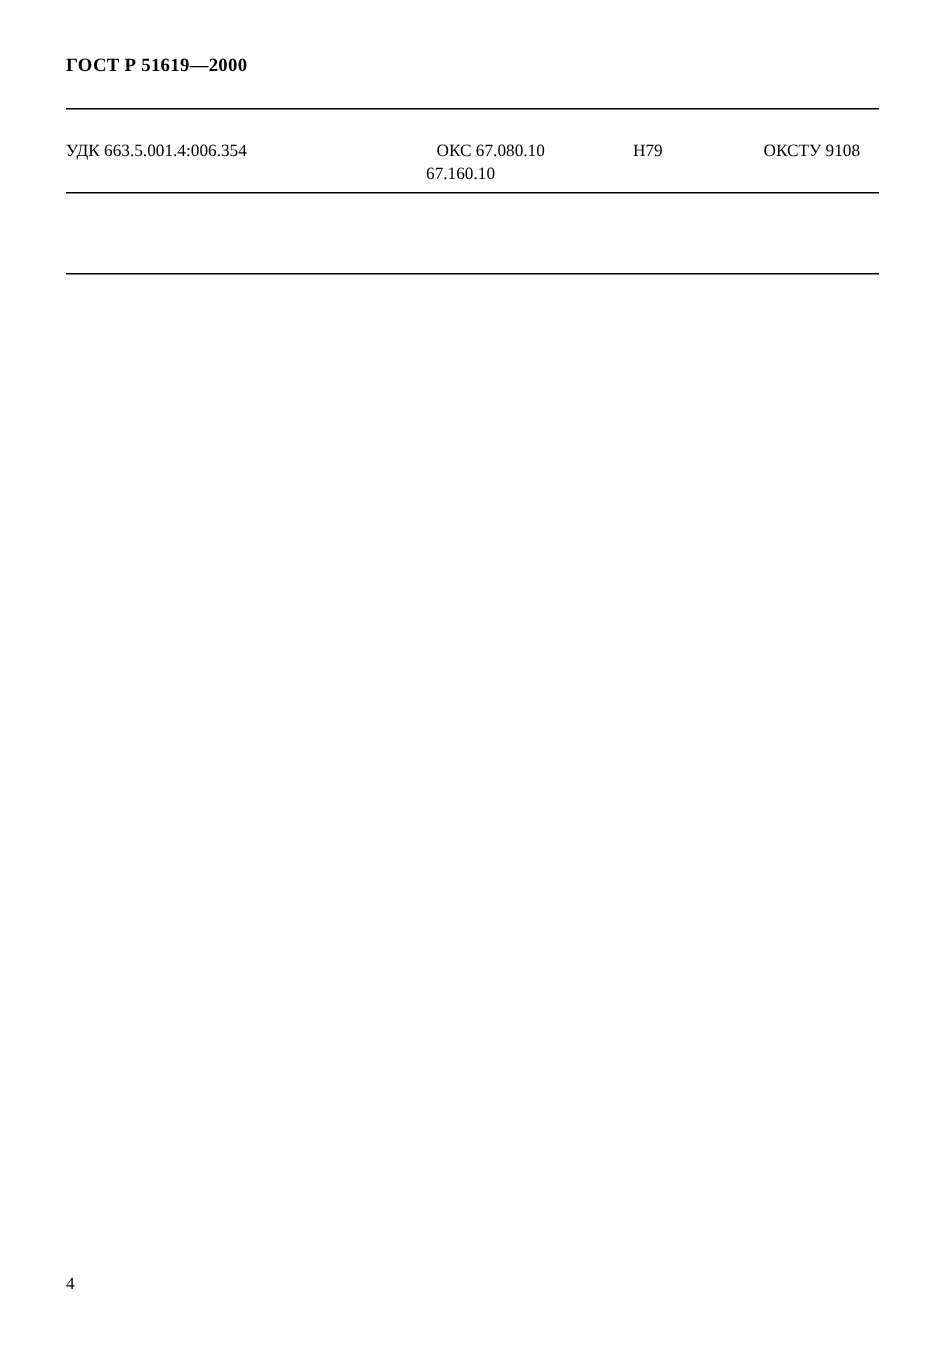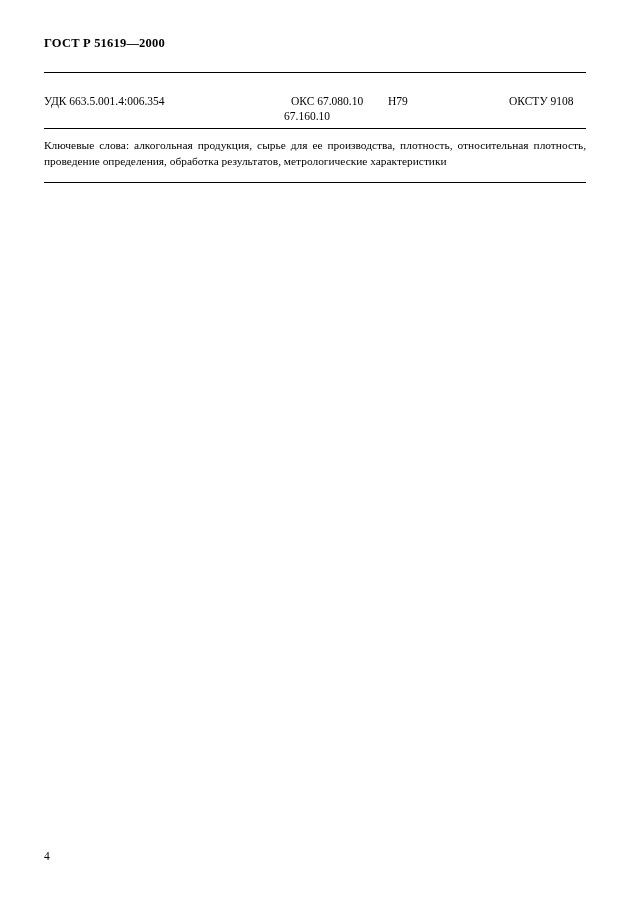--- a/index.html
+++ b/index.html
@@ -78,21 +78,21 @@
   }
   .codes-row .oks2 {
     position: absolute;
     left: 240px;
     top: 15px;
     white-space: nowrap;
     text-align: center;
   }
   .codes-row .group {
     position: absolute;
-    left: 344px;
+    left: 378px;
     top: 0;
     white-space: nowrap;
   }
   .codes-row .okstu {
     position: absolute;
     left: 465px;
     top: 0;
     white-space: nowrap;
   }
   .keywords {
@@ -124,19 +124,18 @@
   <div class="codes-row">
     <span class="udk">УДК 663.5.001.4:006.354</span>
     <span class="oks">ОКС 67.080.10</span>
     <span class="oks2">67.160.10</span>
     <span class="group">Н79</span>
     <span class="okstu">ОКСТУ 9108</span>
   </div>
 
   <div class="rule rule-mid"></div>
 
-  <div class="keywords">Ключевые слова: алкогольная продукция, сырье для ее производства, плотность, относительная плотность, проведение определения, обработка результатов, метрологические характеристики</div>
 
   <div class="rule rule-bottom"></div>
 
   <div class="page-number">4</div>
 
 </div>
 
 </body></html>

